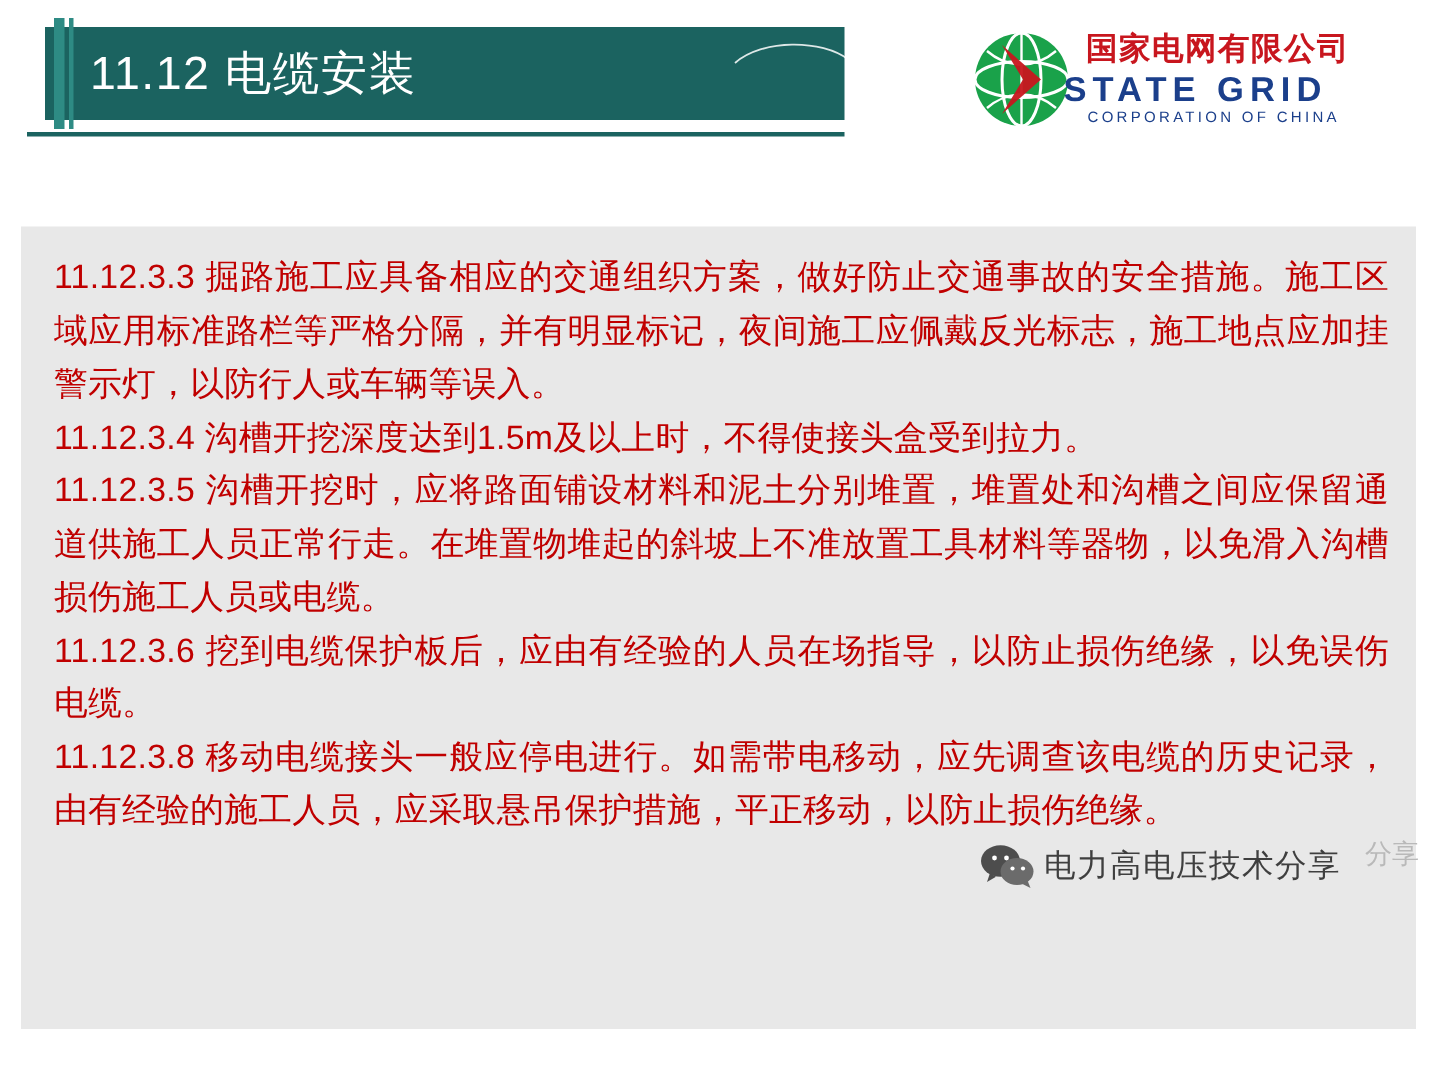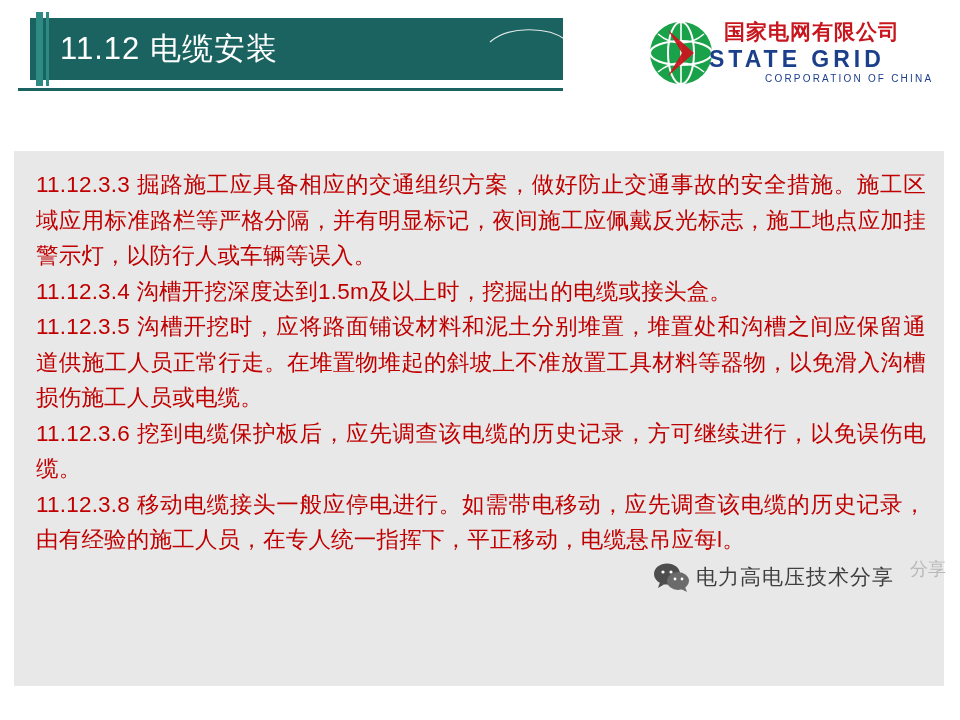--- a/index.html
+++ b/index.html
@@ -116,21 +116,20 @@
     font-weight: bold;
   }
   .logo-sub {
     position: absolute;
     left: 77px;
     top: 57px;
     font-size: 10px;
     color: #1b3f8b;
     letter-spacing: 2.2px;
     white-space: nowrap;
-    margin-left: 40px;
   }
 
   
   .body-panel {
     position: absolute;
     left: 14px;
     top: 120px;
     width: 930px;
     height: 535px;
     background: #e8e8e8;
@@ -212,24 +211,24 @@
       <path d="M20 10 L46 33 L20 56 L34 33 Z" fill="#c8161e" opacity="0.95"></path>
     </svg>
     <div class="logo-cn">国家电网有限公司</div>
     <div class="logo-en">STATE  GRID</div>
     <div class="logo-sub">CORPORATION OF CHINA</div>
   </div>
 
   <div class="body-panel">
     <div class="body-text">
       <p>11.12.3.3  掘路施工应具备相应的交通组织方案，做好防止交通事故的安全措施。施工区域应用标准路栏等严格分隔，并有明显标记，夜间施工应佩戴反光标志，施工地点应加挂警示灯，以防行人或车辆等误入。</p>
-      <p>11.12.3.4  沟槽开挖深度达到1.5m及以上时，挖掘出的电缆或接头盒。</p>
+      <p>11.12.3.4  沟槽开挖深度达到1.5m及以上时，不得使接头盒受到拉力。</p>
       <p>11.12.3.5  沟槽开挖时，应将路面铺设材料和泥土分别堆置，堆置处和沟槽之间应保留通道供施工人员正常行走。在堆置物堆起的斜坡上不准放置工具材料等器物，以免滑入沟槽损伤施工人员或电缆。</p>
-      <p>11.12.3.6  挖到电缆保护板后，应先调查该电缆的历史记录，方可继续进行，以免误伤电缆。</p>
-      <p>11.12.3.8  移动电缆接头一般应停电进行。如需带电移动，应先调查该电缆的历史记录，由有经验的施工人员，在专人统一指挥下，平正移动，电缆悬吊应每l。</p>
+      <p>11.12.3.6  挖到电缆保护板后，应由有经验的人员在场指导，以防止损伤绝缘，以免误伤电缆。</p>
+      <p>11.12.3.8  移动电缆接头一般应停电进行。如需带电移动，应先调查该电缆的历史记录，由有经验的施工人员，应采取悬吊保护措施，平正移动，以防止损伤绝缘。</p>
     </div>
   </div>
 
   <div class="footer-mark">
     <div class="footer-faint">分享</div>
     <svg class="wx-icon" viewBox="0 0 38 32">
       <ellipse cx="15" cy="13" rx="13" ry="10.5" fill="#4d4d4d"></ellipse>
       <polygon points="8,21 6,27 12,23.5" fill="#4d4d4d"></polygon>
       <ellipse cx="26" cy="20" rx="11" ry="9" fill="#6b6b6b"></ellipse>
       <polygon points="33,26 35,31 29,28" fill="#6b6b6b"></polygon>

